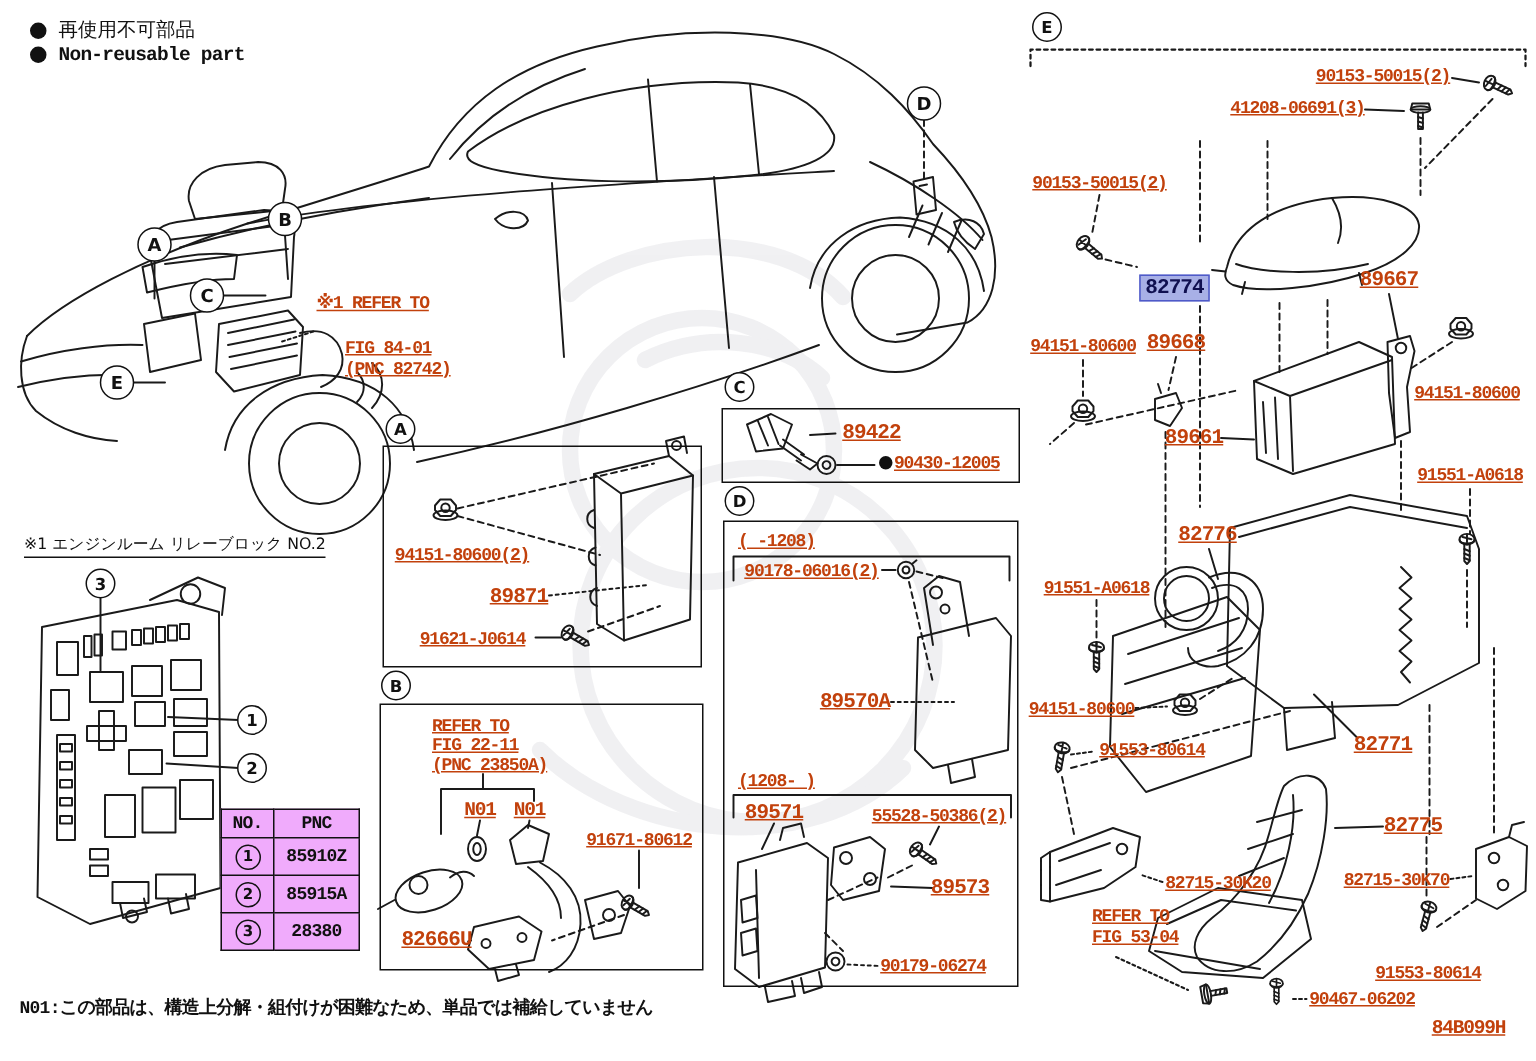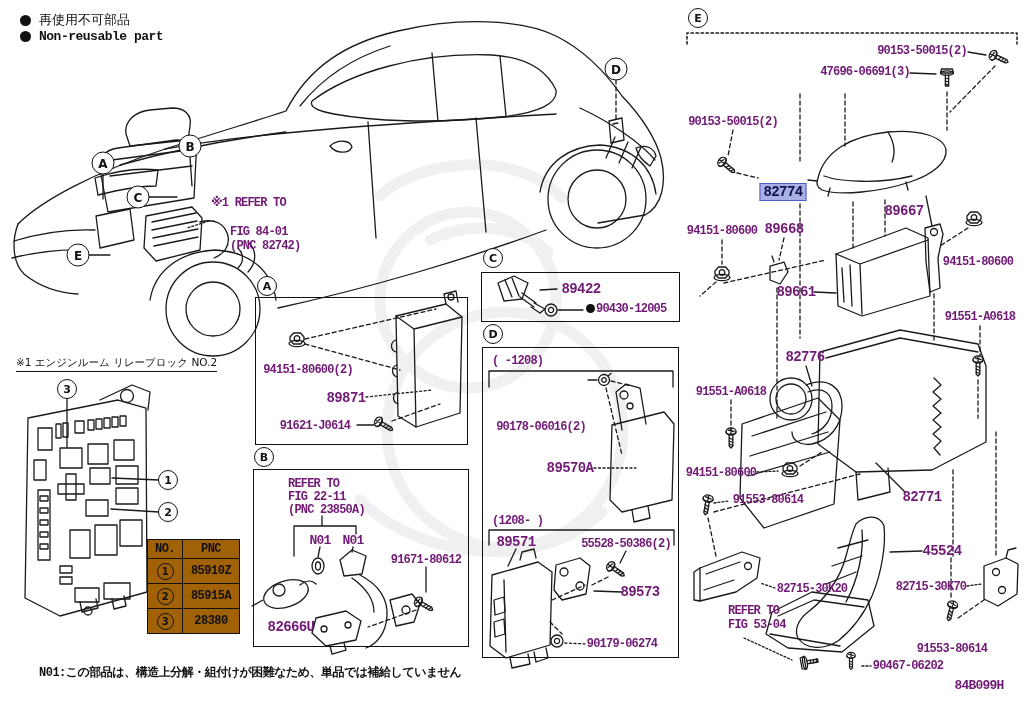--- a/index.html
+++ b/index.html
@@ -1,38 +1,38 @@
 <!DOCTYPE html>
 <html><head>
 <meta charset="utf-8">
 <style>
   html,body{margin:0;padding:0;background:#fff;}
   .stage{position:relative;width:1024px;height:707px;background:#fff;overflow:hidden;
          font-family:"Liberation Mono","DejaVu Sans",monospace;color:#111;}
   .stage svg{position:absolute;left:0;top:0;z-index:1;}
   .abs{position:absolute;z-index:3;}
   .pn{position:absolute;z-index:3;transform:translate(-50%,-50%);white-space:nowrap;
-      font:bold 12px "Liberation Mono","DejaVu Sans",monospace;letter-spacing:-0.8px;color:#701a75;}
+      font:bold 12px "Liberation Mono","DejaVu Sans",monospace;letter-spacing:-0.8px;color:#c2410c;text-decoration:underline;}
   .pn-lg{font-size:14px;letter-spacing:-0.6px;}
   .L{transform:translate(0,-50%);}
   .jp{font-family:"DejaVu Sans","Liberation Sans",sans-serif;font-weight:normal;}
   .callout{position:absolute;z-index:3;transform:translate(-50%,-50%);width:21px;height:21px;
       border:1.6px solid #111;border-radius:50%;background:#fff;display:flex;align-items:center;
       justify-content:center;font:bold 12px "DejaVu Sans",sans-serif;}
   .callout.sm{width:18px;height:18px;font-size:11px;}
   .secbox{position:absolute;z-index:2;border:1.6px solid #111;background:transparent;}
   .hl{position:absolute;z-index:3;transform:translate(-50%,-50%);background:#a8b0e6;
       border:1.6px solid #4f5ac8;padding:0 3px;white-space:nowrap;
       font:bold 14px "Liberation Mono","DejaVu Sans",monospace;letter-spacing:-0.6px;color:#101050;}
   .dot{display:inline-block;width:9px;height:9px;border-radius:50%;background:#111;
       vertical-align:-1px;margin-right:1px;}
   .legend-row{position:absolute;z-index:3;display:flex;align-items:center;gap:7px;white-space:nowrap;}
   .legend-row .dot{width:11px;height:11px;}
   .underl{border-bottom:1.6px solid #111;padding-bottom:1px;}
-  .tbl{position:absolute;z-index:3;border-collapse:collapse;background:#a16207;}
+  .tbl{position:absolute;z-index:3;border-collapse:collapse;background:#f0abfc;}
   .tbl th,.tbl td{border:1.7px solid #111;text-align:center;vertical-align:middle;
       font:bold 12px "Liberation Mono","DejaVu Sans",monospace;letter-spacing:-0.5px;padding:0;}
   .tbl th{width:34px;height:18px;} .tbl th+th{width:56px;}
   .tbl td{height:24px;}
   .circnum{display:inline-flex;width:15px;height:15px;border:1.4px solid #111;border-radius:50%;
       align-items:center;justify-content:center;font:bold 10px "DejaVu Sans",sans-serif;}
   .note-line{position:absolute;z-index:3;white-space:nowrap;
       font:bold 12.5px "Liberation Mono","DejaVu Sans",monospace;letter-spacing:-0.5px;}
 </style>
 </head>
@@ -357,47 +357,47 @@
 <div class="pn L" style="left:288px;top:510px;">(PNC 23850A)</div>
 <div class="pn" style="left:320px;top:540px;font-size:13px;">N01</div>
 <div class="pn" style="left:353px;top:540px;font-size:13px;">N01</div>
 <div class="pn" style="left:426px;top:560px;">91671-80612</div>
 <div class="pn pn-lg" style="left:291px;top:627px;">82666U</div>
 
 <div class="pn pn-lg" style="left:581px;top:289px;">89422</div>
 <div class="pn L" style="left:586px;top:309px;"><span class="dot"></span><span>90430-12005</span></div>
 
 <div class="pn L" style="left:492px;top:361px;">(      -1208)</div>
-<div class="pn" style="left:541px;top:381px;margin-top:46px;">90178-06016(2)</div>
+<div class="pn" style="left:541px;top:381px;">90178-06016(2)</div>
 <div class="pn pn-lg" style="left:570px;top:468px;">89570A</div>
 <div class="pn L" style="left:492px;top:521px;">(1208-      )</div>
 <div class="pn pn-lg" style="left:516px;top:542px;">89571</div>
 <div class="pn" style="left:626px;top:544px;">55528-50386(2)</div>
 <div class="pn pn-lg" style="left:640px;top:592px;">89573</div>
 <div class="pn" style="left:622px;top:644px;">90179-06274</div>
 
 <div class="pn" style="left:922px;top:51px;">90153-50015(2)</div>
-<div class="pn" style="left:865px;top:72px;">47696-06691(3)</div>
+<div class="pn" style="left:865px;top:72px;">41208-06691(3)</div>
 <div class="pn" style="left:733px;top:122px;">90153-50015(2)</div>
 <div class="hl" style="left:783px;top:180px;margin-top:12px;">82774</div>
-<div class="pn pn-lg" style="left:904px;top:187px;margin-top:24px;">89667</div>
+<div class="pn pn-lg" style="left:926px;top:187px;">89667</div>
 <div class="pn" style="left:722px;top:231px;">94151-80600</div>
 <div class="pn pn-lg" style="left:784px;top:229px;">89668</div>
 <div class="pn" style="left:978px;top:262px;">94151-80600</div>
 <div class="pn pn-lg" style="left:796px;top:292px;">89661</div>
 <div class="pn" style="left:980px;top:317px;">91551-A0618</div>
 <div class="pn pn-lg" style="left:805px;top:357px;">82776</div>
 <div class="pn" style="left:731px;top:392px;">91551-A0618</div>
 <div class="pn" style="left:721px;top:473px;">94151-80600</div>
 <div class="pn" style="left:768px;top:500px;">91553-80614</div>
 <div class="pn pn-lg" style="left:922px;top:497px;">82771</div>
-<div class="pn pn-lg" style="left:942px;top:551px;">45524</div>
+<div class="pn pn-lg" style="left:942px;top:551px;">82775</div>
 <div class="pn" style="left:812px;top:589px;">82715-30K20</div>
 <div class="pn" style="left:931px;top:587px;">82715-30K70</div>
 <div class="pn" style="left:952px;top:649px;">91553-80614</div>
 <div class="pn" style="left:908px;top:666px;">90467-06202</div>
 <div class="pn L" style="left:728px;top:611px;">REFER TO</div>
 <div class="pn L" style="left:728px;top:625px;">FIG 53-04</div>
 
-<div class="note-line jp L" style="left:13px;top:672px;font-size:12px;margin-left:26px;">N01:この部品は、構造上分解・組付けが困難なため、単品では補給していません</div>
+<div class="note-line jp L" style="left:13px;top:672px;font-size:12px;">N01:この部品は、構造上分解・組付けが困難なため、単品では補給していません</div>
 <div class="pn" style="left:979px;top:685px;font-size:13px;">84B099H</div>
 
 </div>
 
 </body></html>

